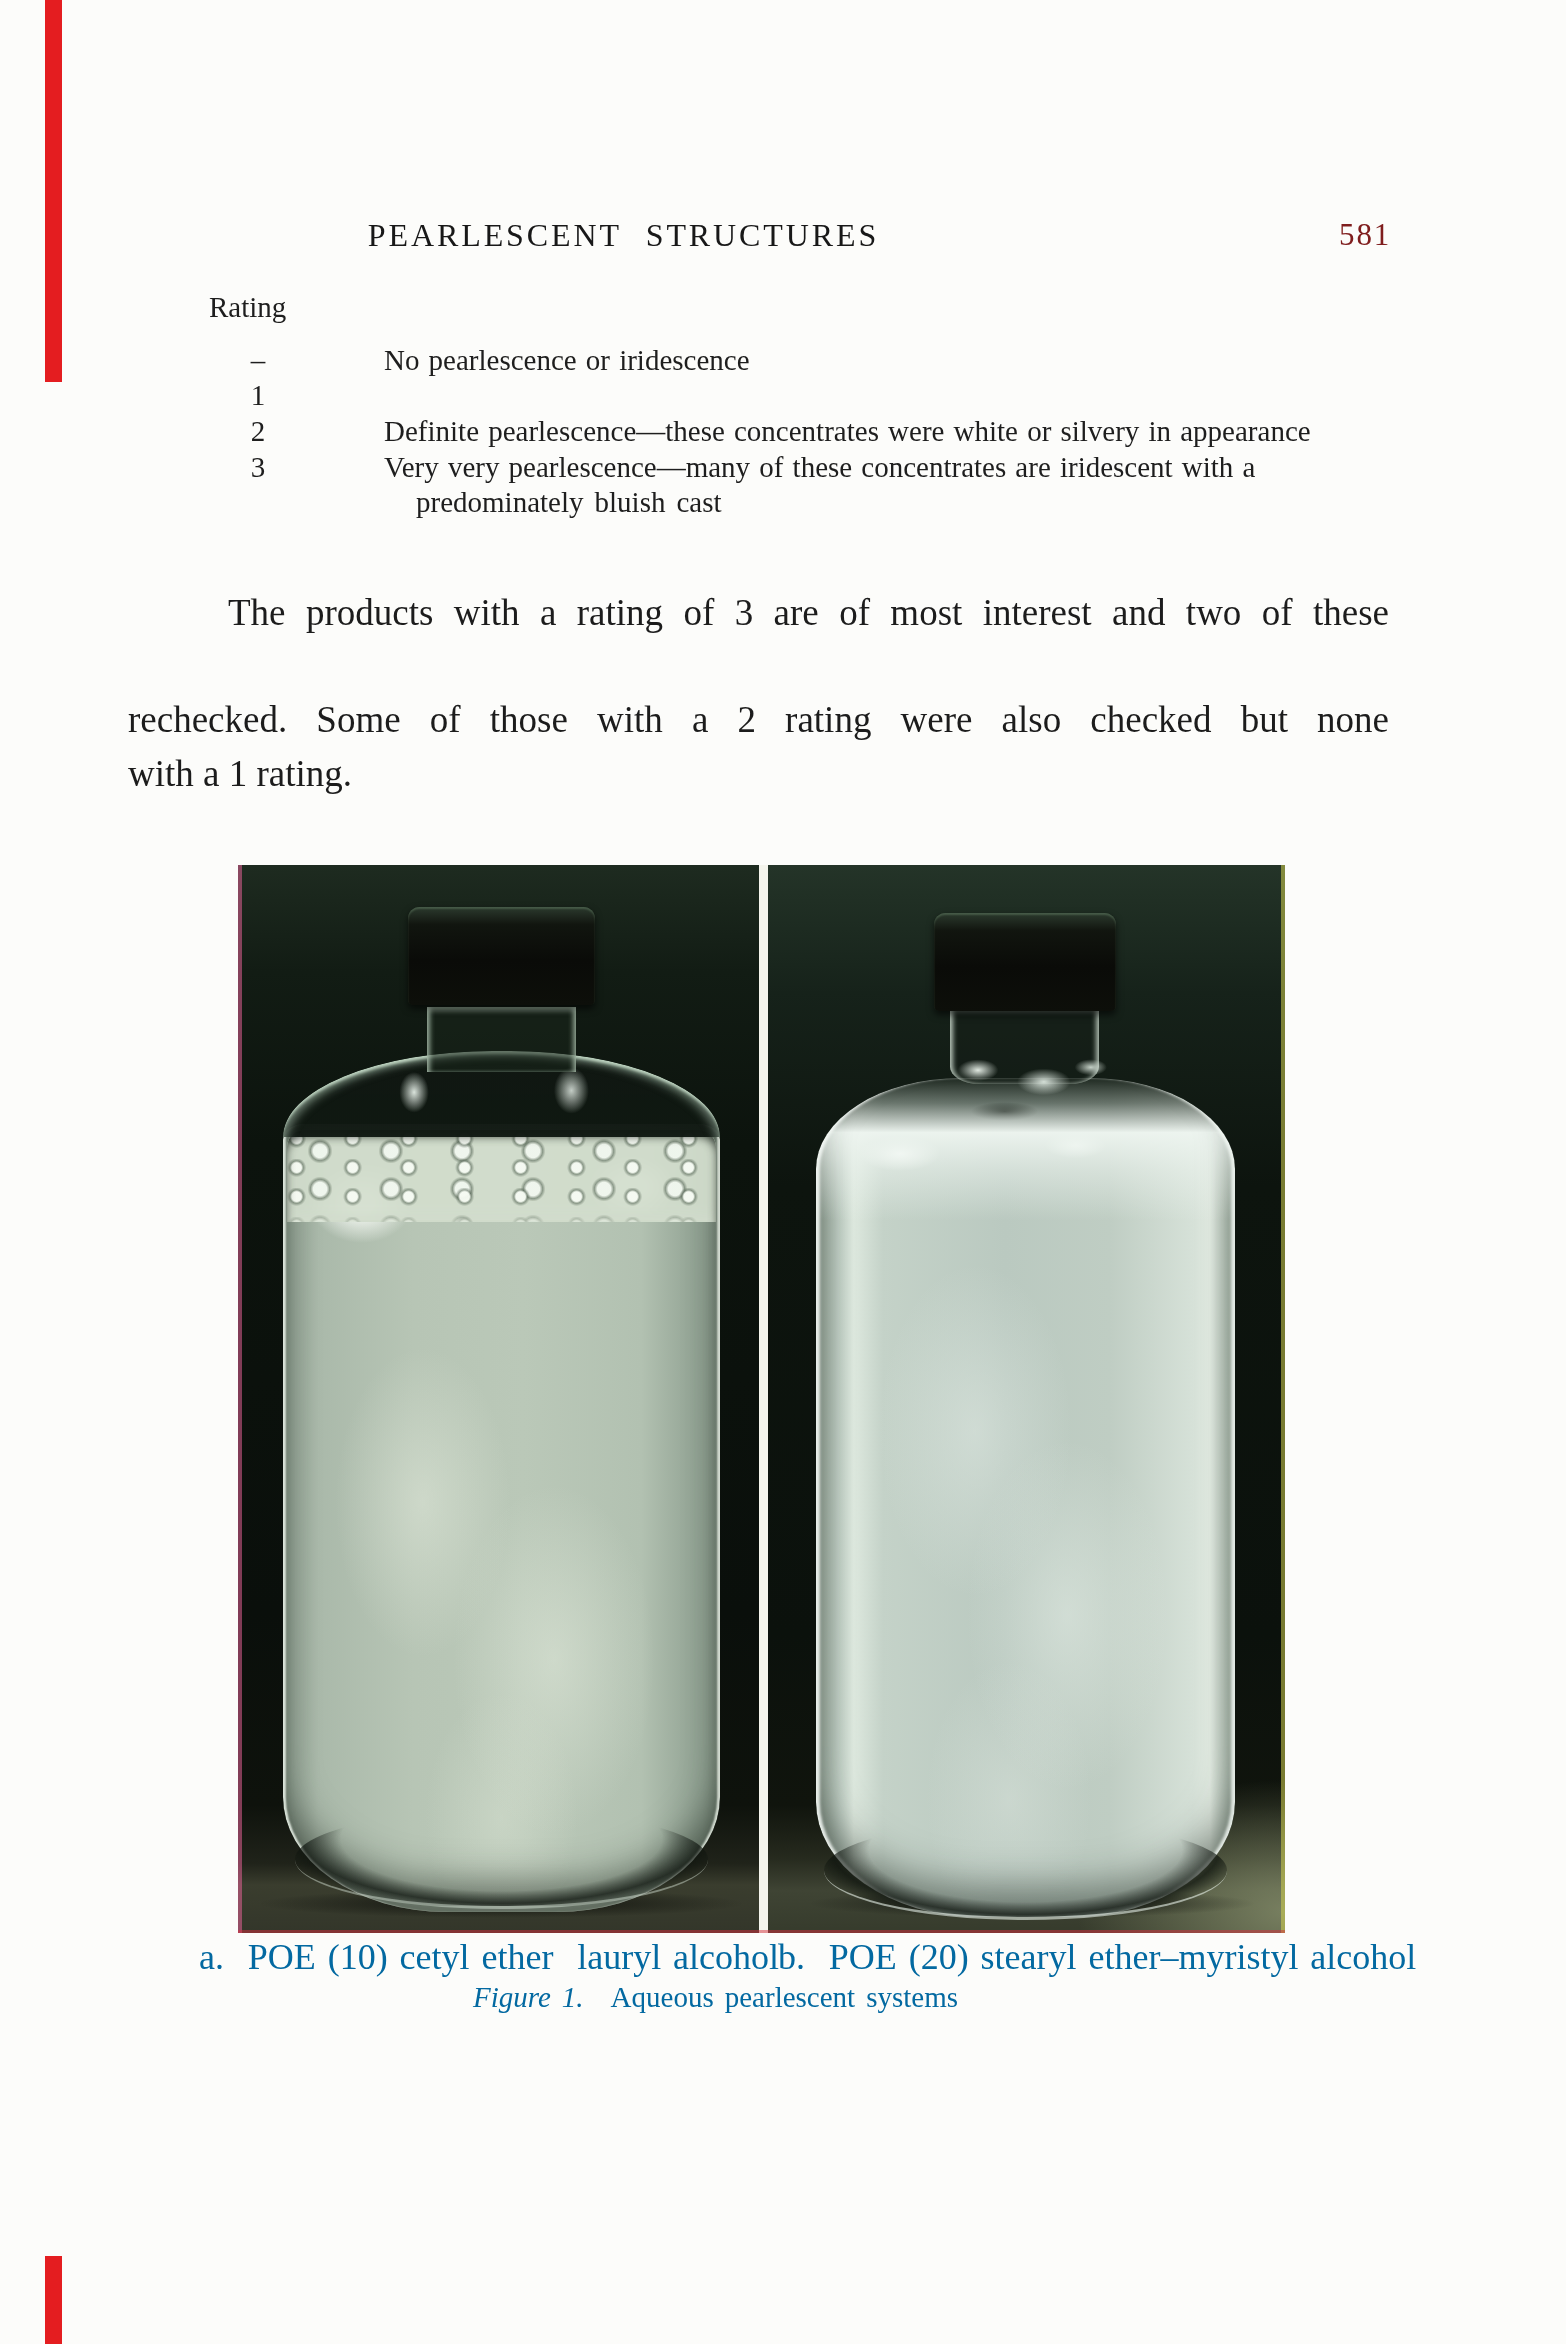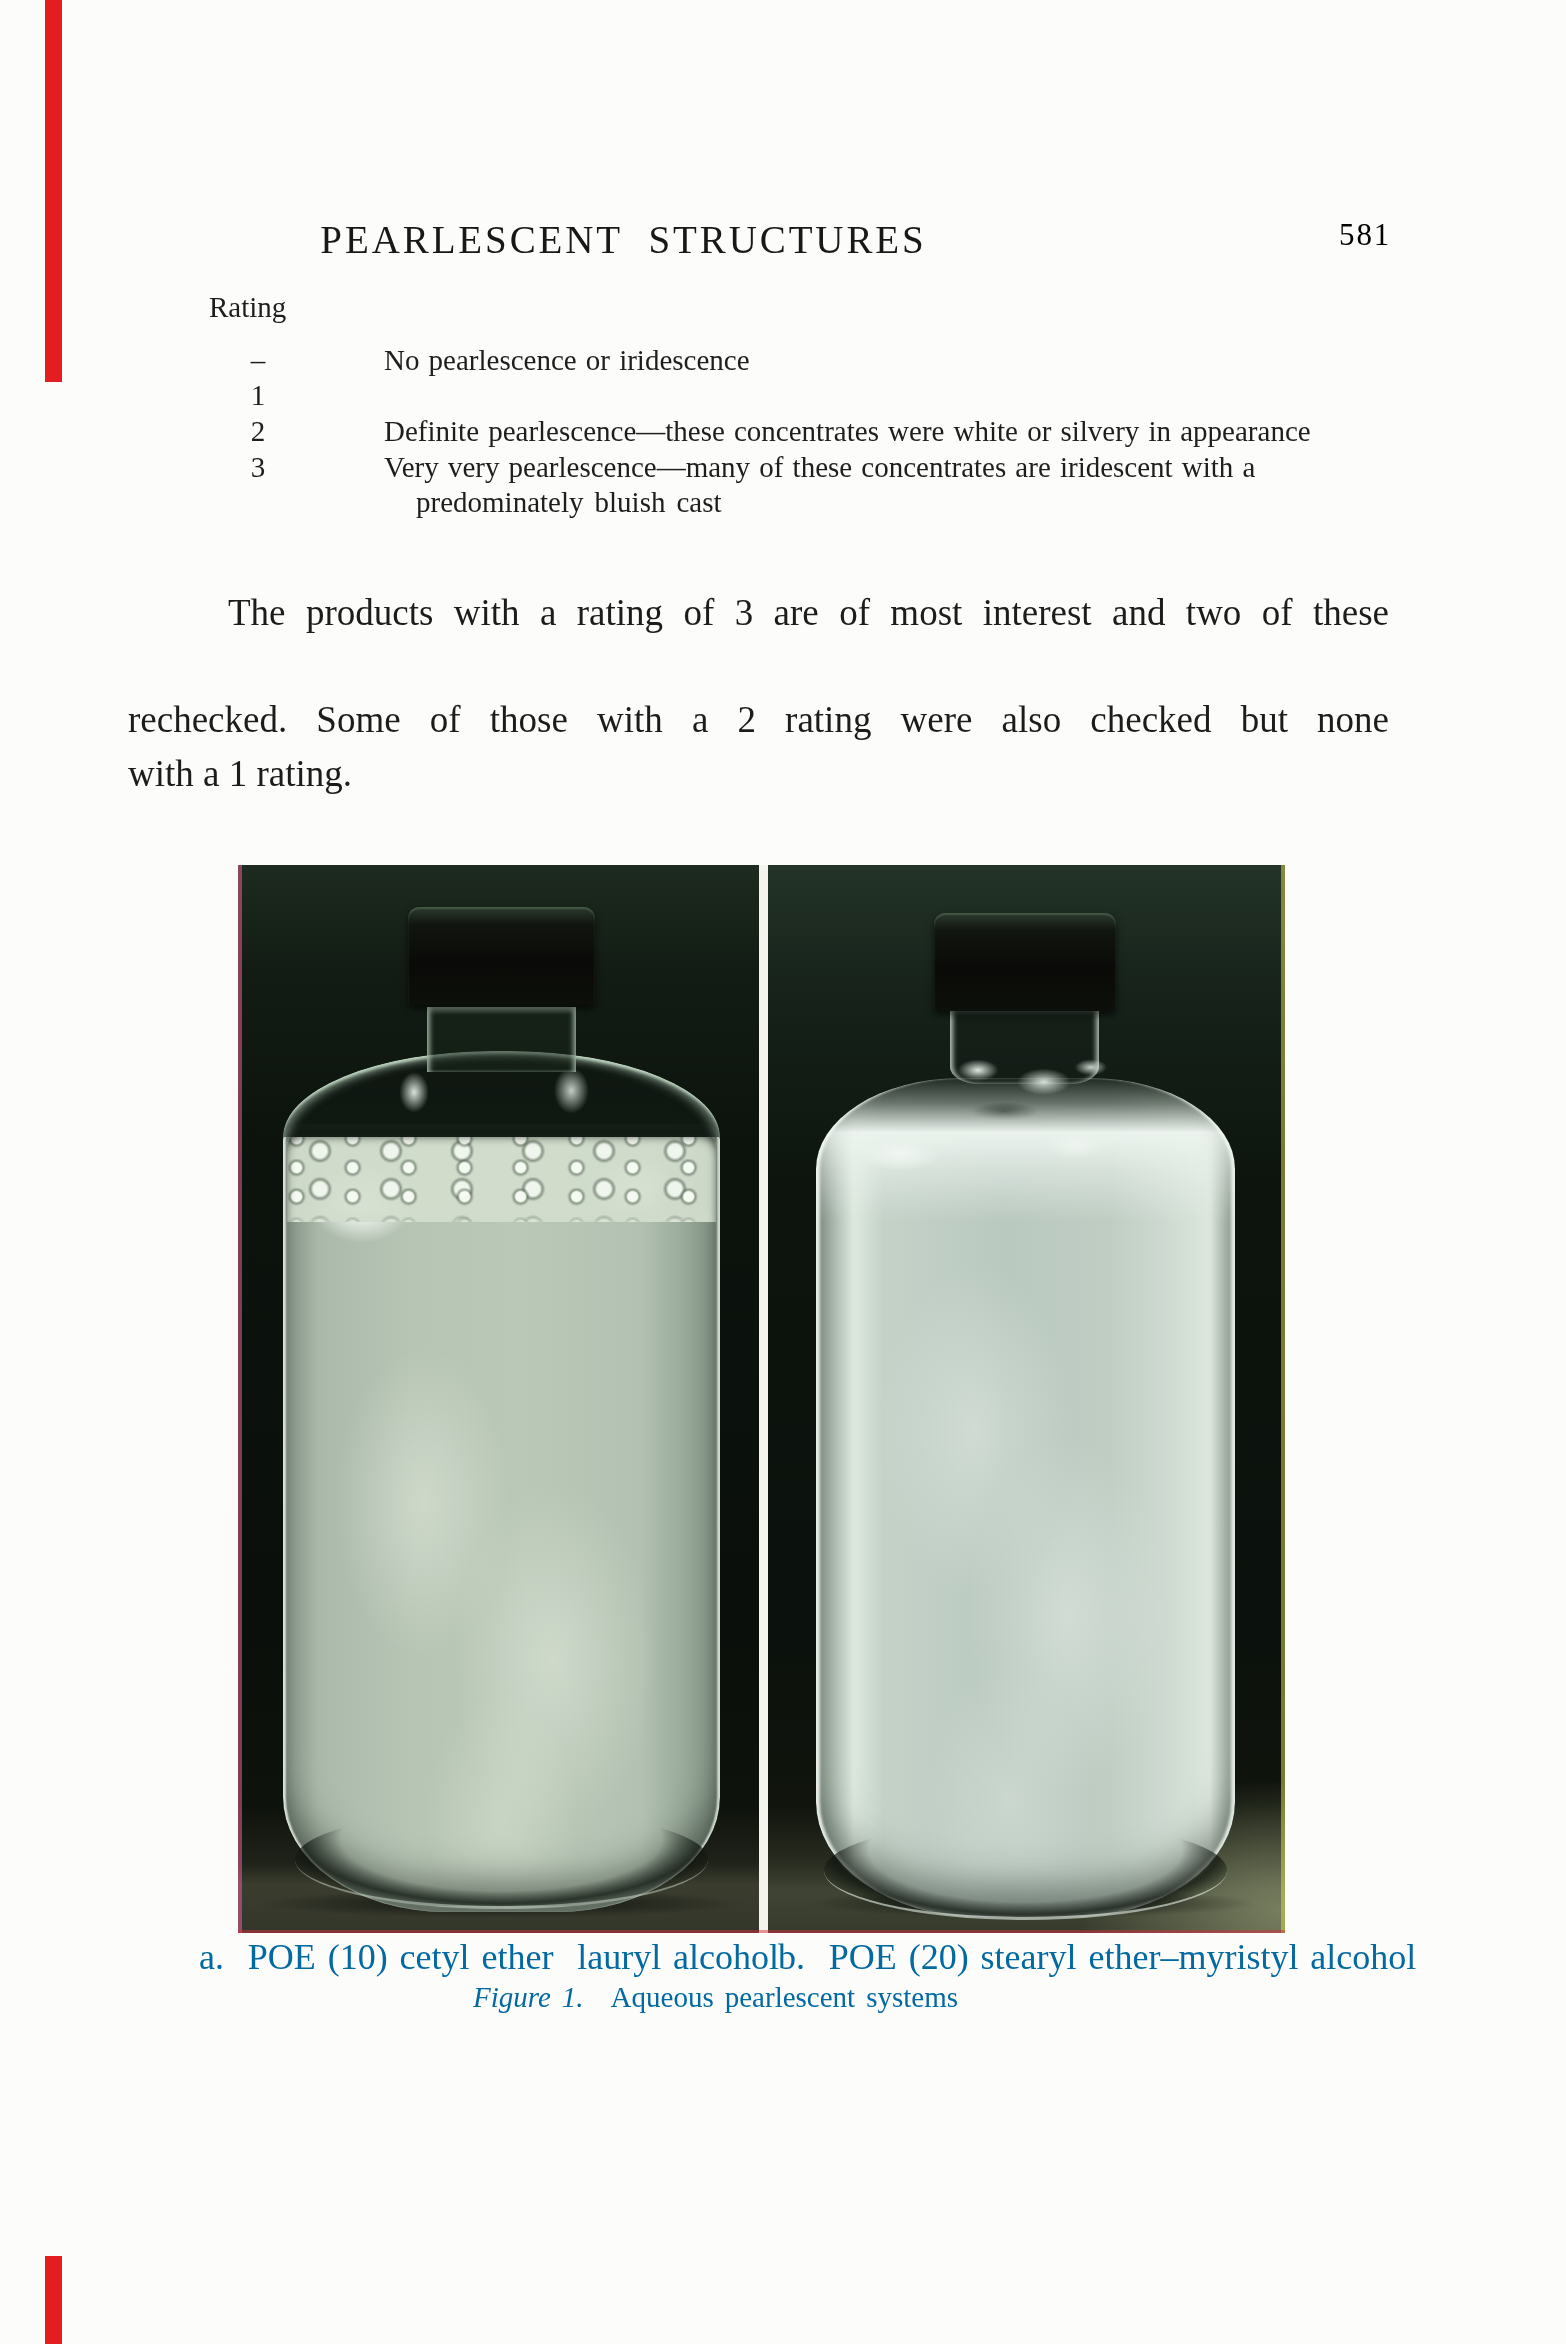--- a/index.html
+++ b/index.html
@@ -4,22 +4,22 @@
 <style>
   html,body{margin:0;padding:0;background:#888;}
   .page{position:relative;width:1567px;height:2344px;background:#fcfcfa;overflow:hidden;
         font-family:"Liberation Serif","DejaVu Serif",serif;color:#1e1e1e;}
   
   .red-bar{position:absolute;left:45px;width:17.3px;background:#e41d20;}
   .red-bar.top{top:0;height:382px;}
   .red-bar.bottom{top:2256px;height:88px;}
   
   .head-title{position:absolute;left:0;top:217px;width:1247px;text-align:center;
-    font-size:39px;letter-spacing:2.9px;word-spacing:13.4px;color:#181818;}
-  .page-number{position:absolute;left:1339px;top:217px;font-size:31px;letter-spacing:1.9px;color:#000000;}
+    font-size:32px;letter-spacing:2.9px;word-spacing:13.4px;color:#181818;}
+  .page-number{position:absolute;left:1339px;top:217px;font-size:31px;letter-spacing:1.9px;color:#7f1d1d;}
   
   .rating-label{position:absolute;left:209px;top:291px;font-size:29px;}
   .r-row{position:absolute;left:0;width:1567px;height:35px;font-size:29px;}
   .r0{top:344px;} .r1{top:379px;} .r2{top:415px;} .r3{top:451px;}
   .rsym{position:absolute;left:231px;width:54px;text-align:center;}
   .rdesc{position:absolute;left:384px;width:999px;word-spacing:1.9px;}
   .r-cont{position:absolute;left:416px;top:486px;font-size:29px;word-spacing:3.8px;}
   
   .para-line{position:absolute;left:128px;width:1261px;font-size:37px;line-height:46px;
     text-align:justify;text-align-last:justify;color:#1c1c1c;}

